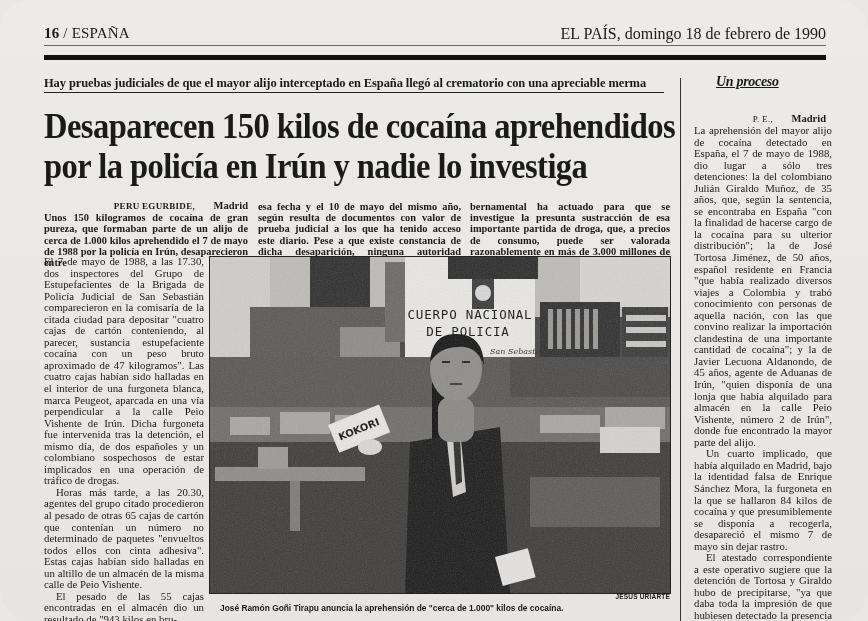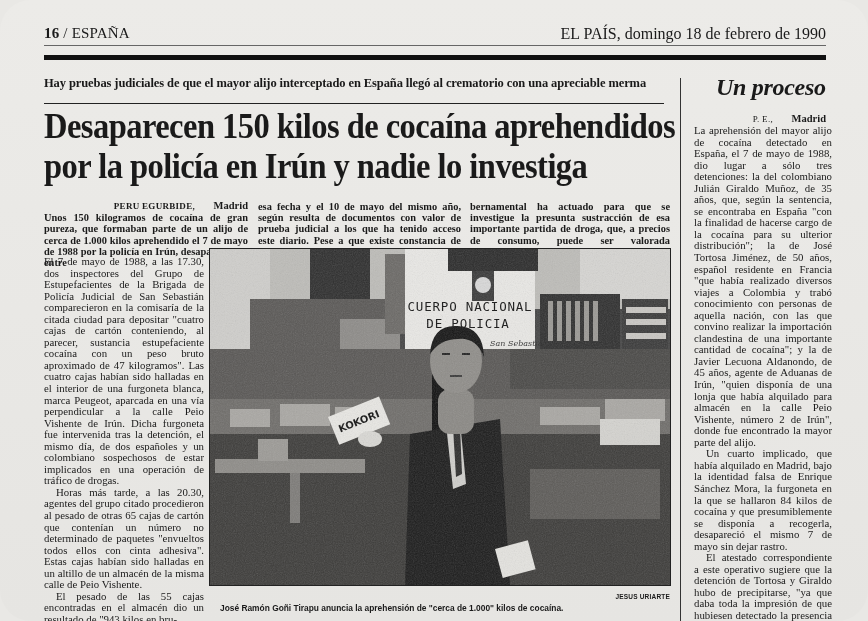--- a/index.html
+++ b/index.html
@@ -9,37 +9,37 @@
     font-family:"Liberation Serif", serif;
     color:#1a1a1a;
   }
   .page { position:absolute; inset:0; background:linear-gradient(180deg,#ecebe8 0%,#e6e5e2 100%);border-radius:31px; }
   .abs { position:absolute; }
   .folio { left:44px; top:25px; font-size:15px; font-family:"Liberation Serif", serif; letter-spacing:0.2px; }
   .folio b { font-weight:bold; }
   .dateline { right:42px; top:25px; font-size:16px; }
   .thin-rule { left:44px; top:45px; width:782px; height:1px; background:#666; }
   .thick-rule { left:44px; top:55px; width:782px; height:5px; background:#111; }
-  .kicker { left:44px; top:76px; width:620px; font-size:12.5px; font-weight:bold; border-bottom:1.5px solid #222; padding-bottom:12px; white-space:nowrap; letter-spacing:-0.1px; }
+  .kicker { left:44px; top:76px; width:620px; font-size:12.5px; font-weight:bold; border-bottom:1.5px solid #222; padding-bottom:1px; white-space:nowrap; letter-spacing:-0.1px; }
   .col-rule { left:680px; top:78px; width:1px; height:543px; background:#333; }
   .headline { left:44px; top:107px; width:640px; font-size:35px; font-weight:bold; line-height:40px; letter-spacing:-0.6px; transform:scaleX(0.93); transform-origin:left top; white-space:nowrap; }
   .byline { font-size:9px; text-align:right; letter-spacing:0.3px; }
   .byline .city { font-size:10.5px; font-weight:bold; letter-spacing:0;margin-left:16px; }
   .lead { font-size:10.4px; font-weight:bold; line-height:11.2px; text-align:justify; }
   .lead1 { left:44px; top:200px; width:204px; }
   .lead2 { left:258px; top:190px; width:203px; }
   .lead3 { left:470px; top:190px; width:200px; }
   .body-col { font-size:10.8px; line-height:11.55px; text-align:justify; hyphens:manual; }
   .bc1 { left:44px; top:256px; width:160px; }
   .bc1 p, .side-body p { margin:0; text-indent:0; }
   .bc1 p + p, .side-body p + p { text-indent:12px; }
-  .photo { left:209px; top:248px; width:460px; height:336px; background:#3b3b3b; overflow:hidden; border:1px solid #222; }
+  .photo { left:209px; top:256px; width:460px; height:336px; background:#3b3b3b; overflow:hidden; border:1px solid #222; }
   .credit { left:560px; top:593px; width:110px; text-align:right; font-family:"Liberation Sans", sans-serif; font-size:6.5px; font-weight:bold; letter-spacing:0.2px; }
   .caption { left:212px; top:603px; font-family:"Liberation Sans", sans-serif; font-size:8.4px; font-weight:bold; white-space:nowrap;margin-left:8px; }
-  .side-title { left:716px; top:74px; font-size:24px; font-style:italic; font-weight:bold; letter-spacing:-0.3px; }
+  .side-title { left:716px; top:74px; font-size:14px; font-style:italic; font-weight:bold; letter-spacing:-0.3px;text-decoration:underline; }
   .side-byline { left:694px; top:113px; width:132px; }
   .side-body { left:694px; top:125px; width:138px; font-size:10.8px; line-height:11.55px; text-align:justify; }
 </style>
 </head>
 <body>
 
 <div class="page">
 
   <div class="abs folio">
     <b>16</b><span> / </span><span>ESPAÑA</span>

